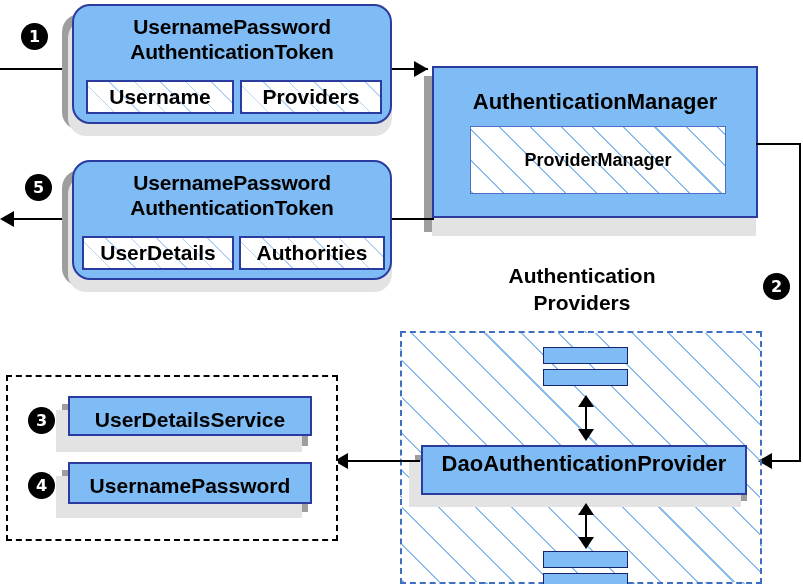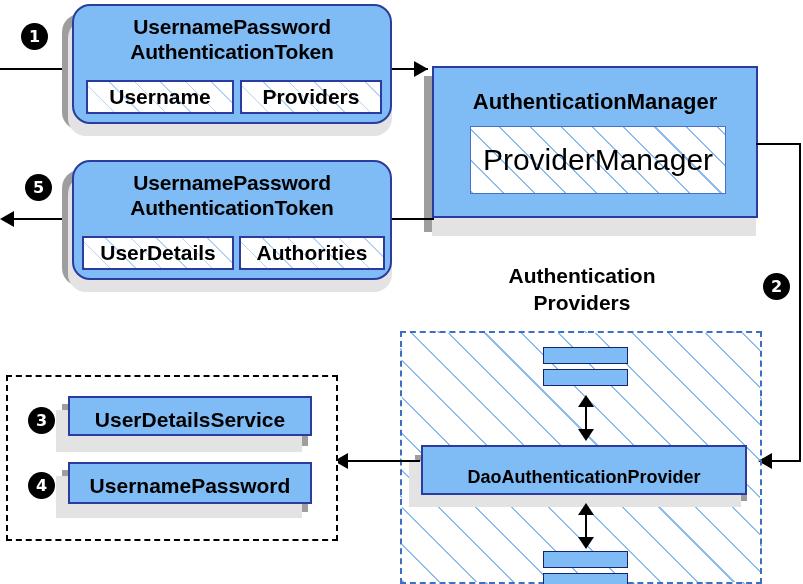--- a/index.html
+++ b/index.html
@@ -48,21 +48,21 @@
 
   
   .hatchpanel{
     position:absolute;
     background:#ffffff;
     border:1px solid #4a6fc4;
     box-sizing:border-box;
     background-image:repeating-linear-gradient(45deg,
        rgba(120,175,235,.85) 0 1.5px, rgba(0,0,0,0) 1.5px 22px);
     display:flex;align-items:center;justify-content:center;
-    font-weight:normal;font-size:30px;color:#000;
+    font-weight:bold;font-size:18px;color:#000;
   }
 
   
   .providers-group{
     position:absolute;
     border:2px dashed #3f6fc0;
     box-sizing:border-box;
     background-image:repeating-linear-gradient(45deg,
        rgba(120,175,235,.85) 0 1.5px, rgba(0,0,0,0) 1.5px 26px);
   }
@@ -174,21 +174,21 @@
     <div class="minibar" style="left:141px;top:14px;width:85px;height:17px;"></div>
     <div class="minibar" style="left:141px;top:36px;width:85px;height:17px;"></div>
 
     <div class="arrow-u" style="left:176px;top:62px;"></div>
     <div class="vline" style="left:183px;top:68px;height:32px;"></div>
     <div class="arrow-d" style="left:176px;top:96px;"></div>
 
     <div class="shadow" style="left:13px;top:122px;width:332px;height:46px;"></div>
     <div class="shadow2" style="left:7px;top:128px;width:332px;height:46px;"></div>
     <div class="plainbox" style="left:19px;top:112px;width:326px;height:50px;">
-      <div class="label" style="top:20px;font-size:18px;">DaoAuthenticationProvider</div>
+      <div class="label" style="top:4px;font-size:22px;">DaoAuthenticationProvider</div>
     </div>
 
     <div class="arrow-u" style="left:176px;top:170px;"></div>
     <div class="vline" style="left:183px;top:176px;height:32px;"></div>
     <div class="arrow-d" style="left:176px;top:204px;"></div>
 
     <div class="minibar" style="left:141px;top:218px;width:85px;height:17px;"></div>
     <div class="minibar" style="left:141px;top:240px;width:85px;height:17px;"></div>
   </div>
 

